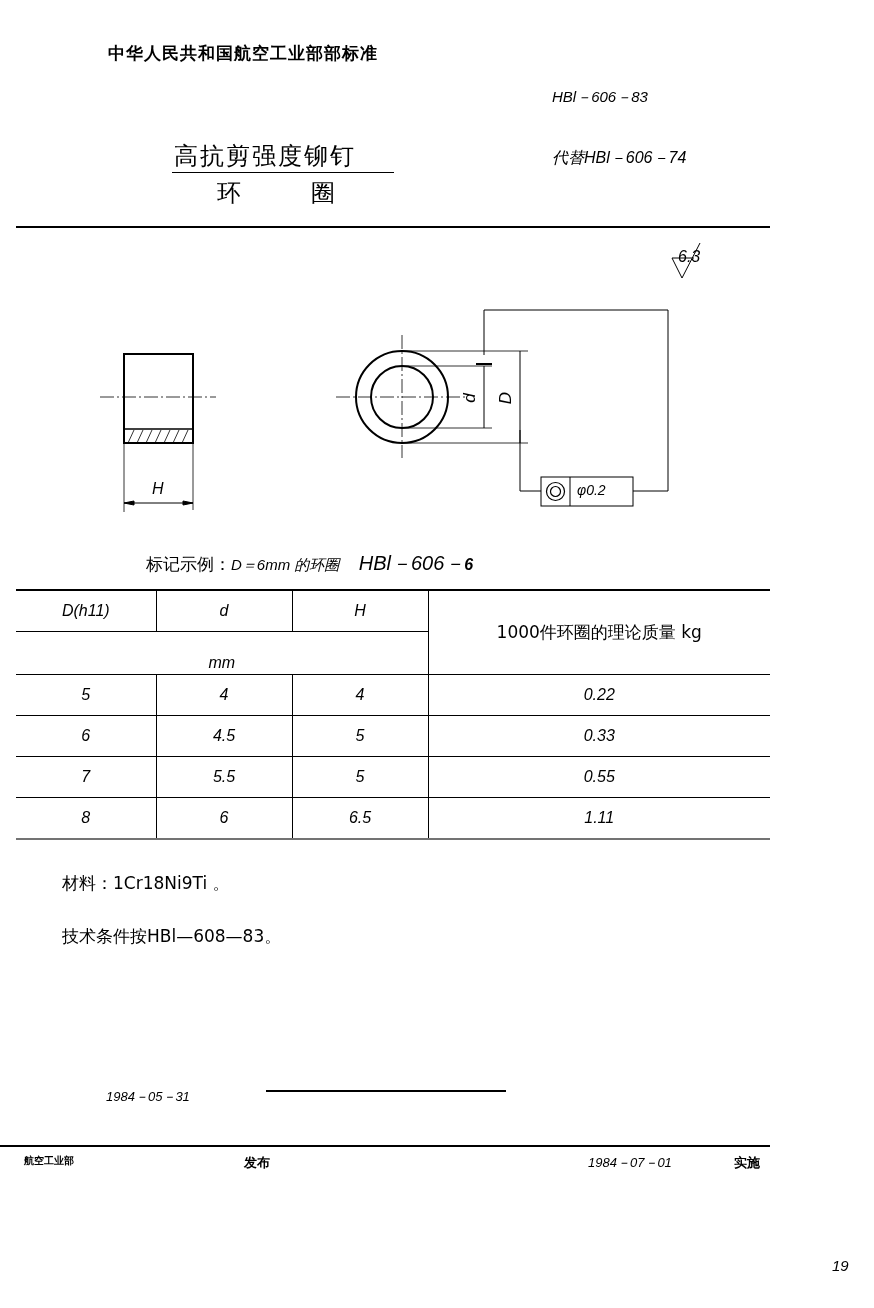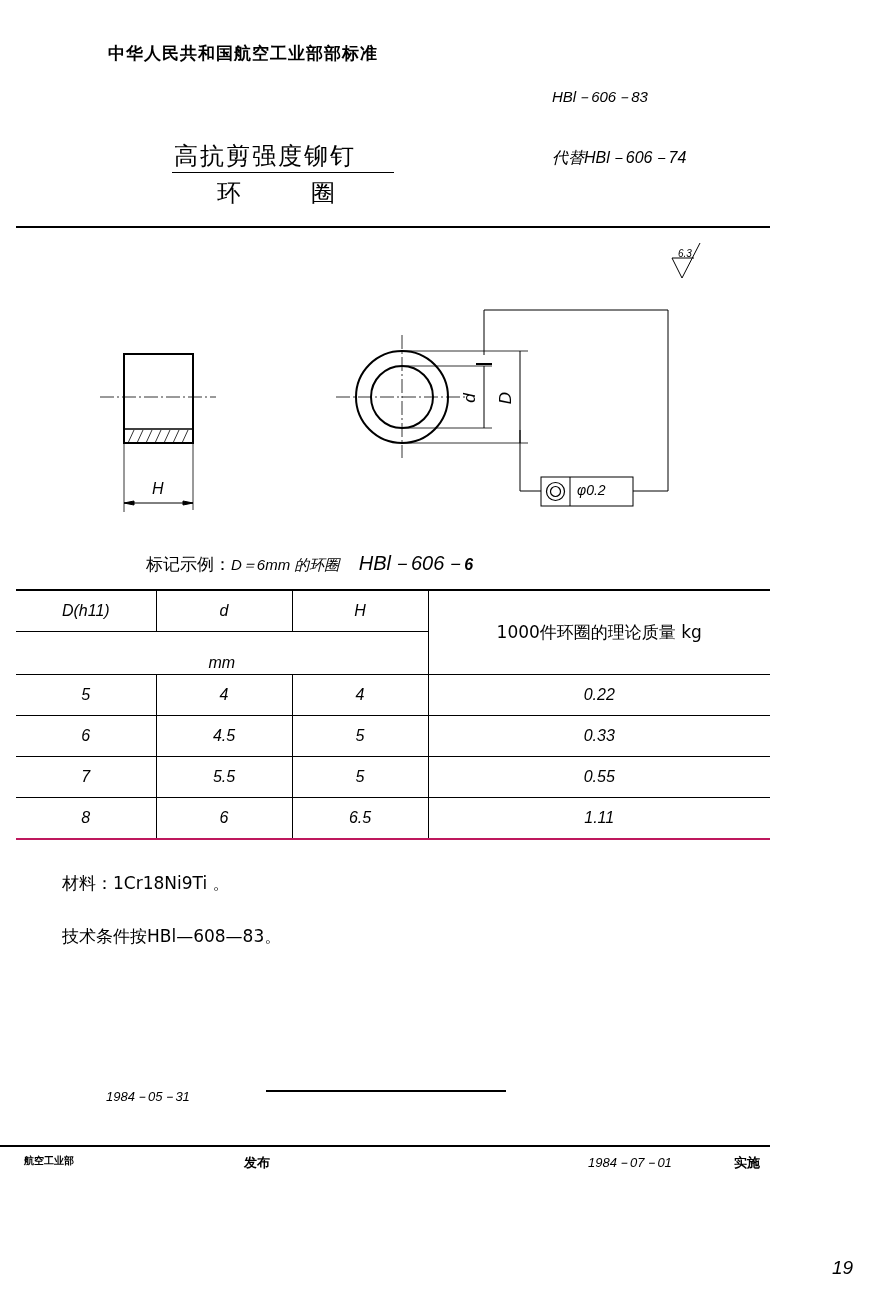--- a/index.html
+++ b/index.html
@@ -9,40 +9,40 @@
   .bold { font-weight:bold;text-align:center; }
   .ital { font-style:italic; font-family:"Liberation Sans", sans-serif; }
   .hr { position:absolute; background:#000; }
   svg { position:absolute; left:0; top:0; }
   table.spec { position:absolute; left:16px; top:589px; width:754px; border-collapse:collapse; }
   table.spec td { border:1px solid #000; text-align:center; font-size:16px;
                   font-family:"Liberation Sans", sans-serif; font-style:italic; padding:0; }
   table.spec tr.head td { height:40px; }
   table.spec tr.unit td { height:40px; }
   table.spec tr.row td { height:40px; }
-  table.spec { border-top:2px solid #000; border-bottom:2px solid #be185d; }
+  table.spec { border-top:2px solid #000; border-bottom:2px solid #737373; }
   table.spec td:first-child { border-left:none; }
   table.spec td:last-child { border-right:none; }
 </style>
 </head>
 <body>
 
 <div class="abs bold" style="left:108px;top:42px;font-size:17px;letter-spacing:1px;">中华人民共和国航空工业部部标准</div>
 <div class="abs ital" style="left:552px;top:88px;font-size:15px;">HBl－606－83</div>
 
 <div class="abs" style="left:174px;top:140px;font-size:24px;letter-spacing:2px;font-family:Liberation Sans, sans-serif;">高抗剪强度铆钉</div>
 <div class="hr" style="left:172px;top:172px;width:222px;height:1px;"></div>
 <div class="abs" style="left:217px;top:177px;font-size:24px;font-family:'DejaVu Serif',serif;">环</div>
 <div class="abs" style="left:311px;top:177px;font-size:24px;font-family:'DejaVu Serif',serif;">圈</div>
 
 <div class="abs ital" style="left:552px;top:148px;font-size:16px;">代替HBl－606－74</div>
 
 <div class="hr" style="left:16px;top:226px;width:754px;height:2px;"></div>
 
-<div class="abs ital" style="left:678px;top:248px;font-size:10px;">6.3</div>
+<div class="abs ital" style="left:678px;top:248px;font-size:16px;">6.3</div>
 
 <svg width="874" height="560" viewBox="0 0 874 560">
 
   <g stroke="#000" stroke-width="1" fill="none">
     <polyline points="672,258 682,278 700,243"></polyline>
     <line x1="672" y1="258" x2="694" y2="258"></line>
   </g>
 
   <g stroke="#000" fill="none">
     <rect x="124" y="354" width="69" height="89" stroke-width="2"></rect>
@@ -150,13 +150,13 @@
 
 <div class="hr" style="left:266px;top:1090px;width:240px;height:2px;"></div>
 
 <div class="hr" style="left:0px;top:1145px;width:770px;height:2px;"></div>
 <div class="abs bold" style="left:24px;top:1154px;font-size:10px;">航空工业部</div>
 <div class="abs ital" style="left:106px;top:1088px;font-size:13px;">1984－05－31</div>
 <div class="abs bold" style="left:244px;top:1154px;font-size:13px;">发布</div>
 <div class="abs ital" style="left:588px;top:1154px;font-size:13px;">1984－07－01</div>
 <div class="abs bold" style="left:734px;top:1154px;font-size:13px;">实施</div>
 
-<div class="abs ital" style="left:832px;top:1257px;font-size:19px;">19</div>
+<div class="abs ital" style="left:832px;top:1257px;font-size:15px;">19</div>
 
 </body></html>

